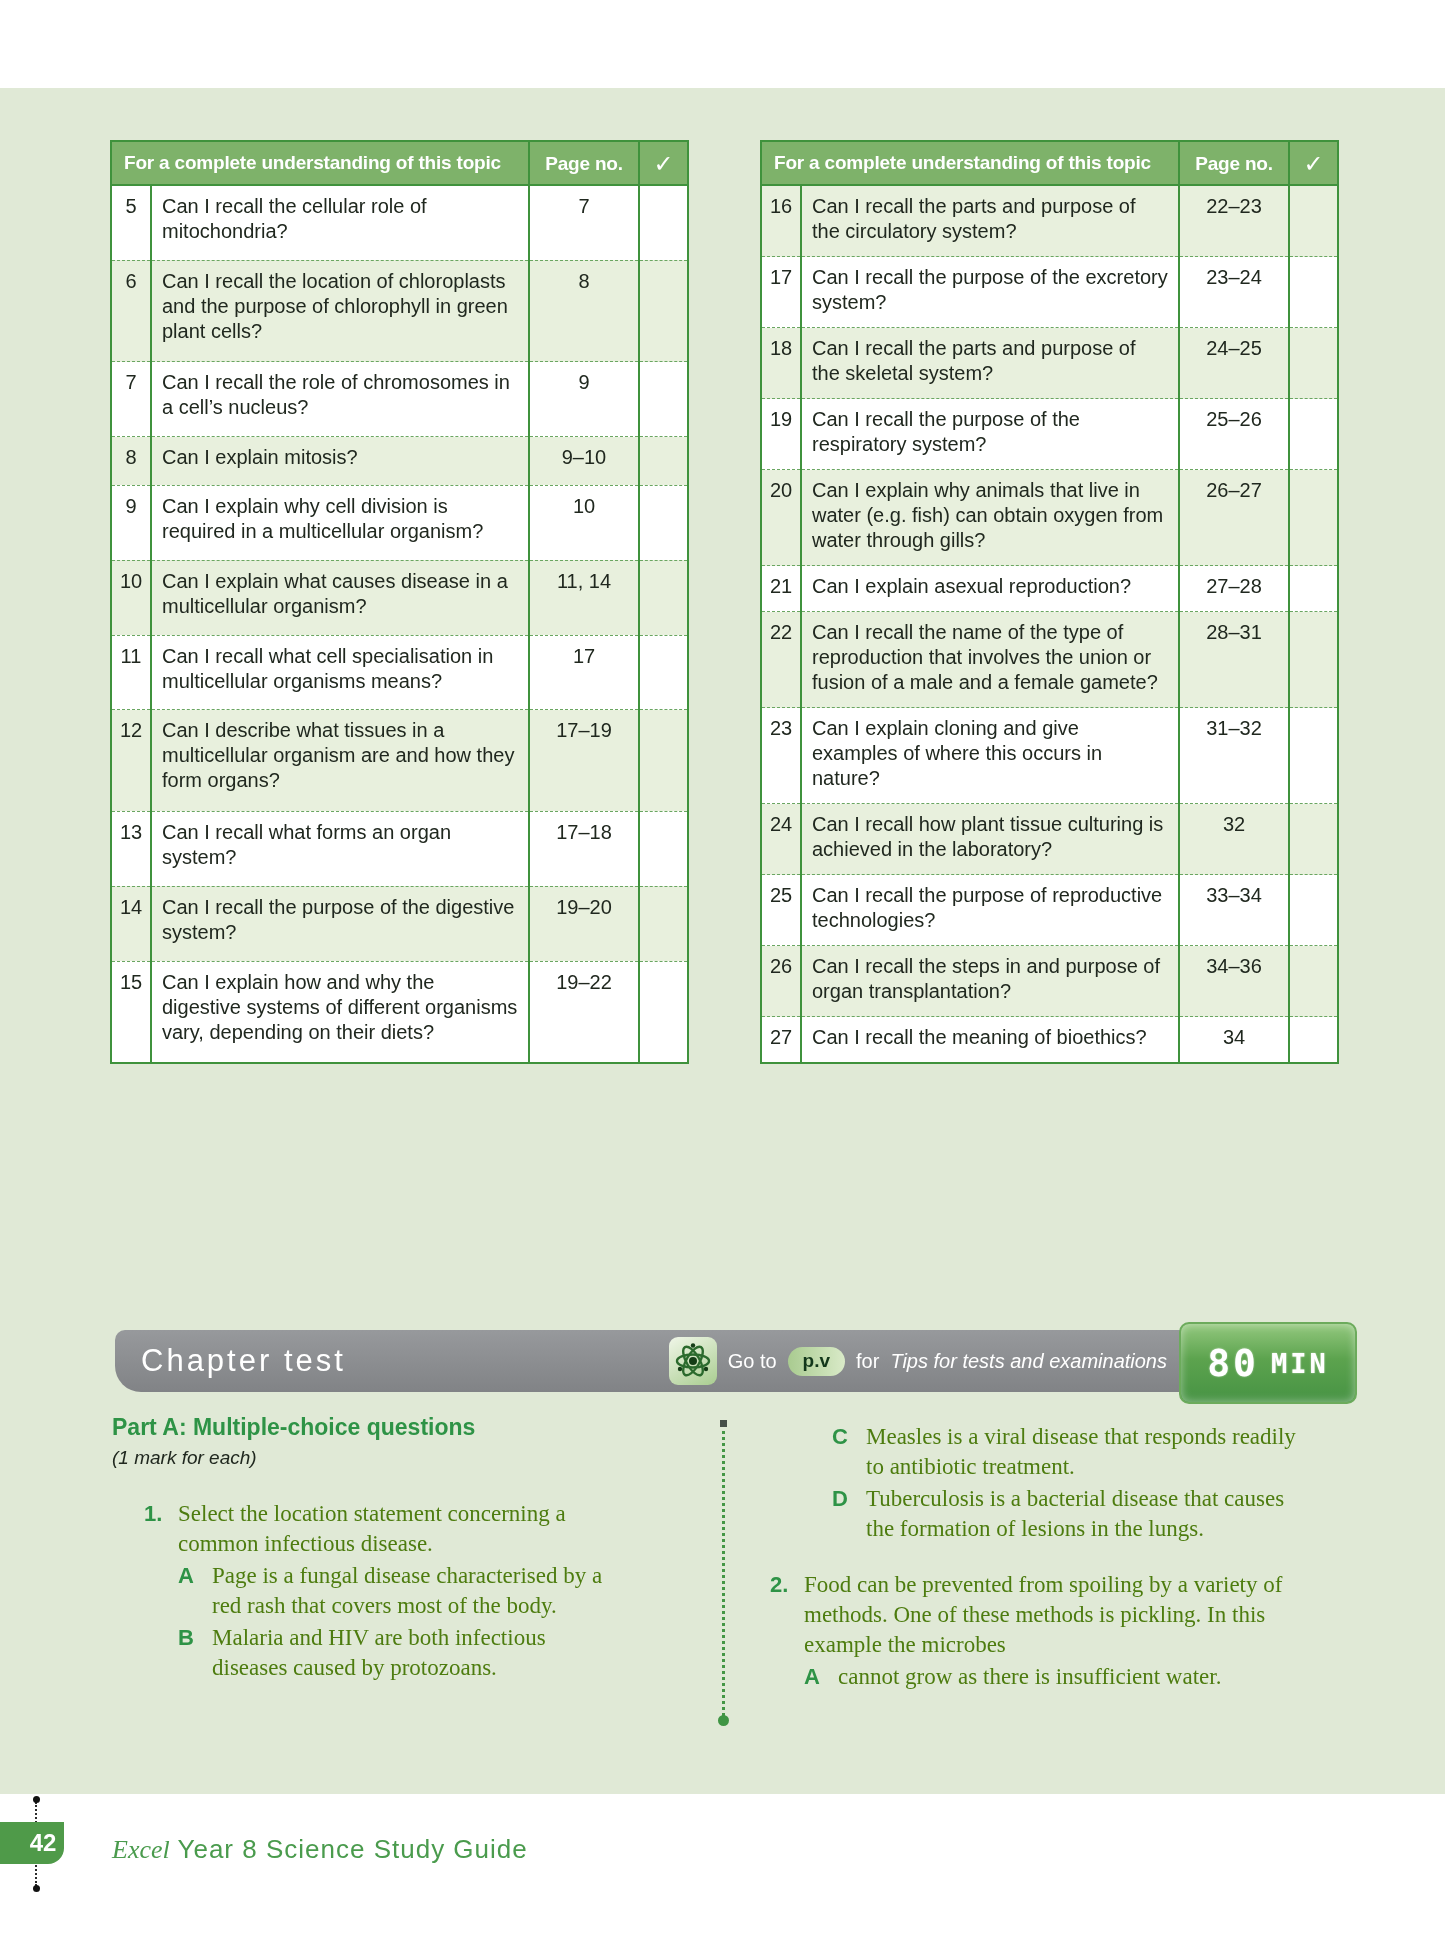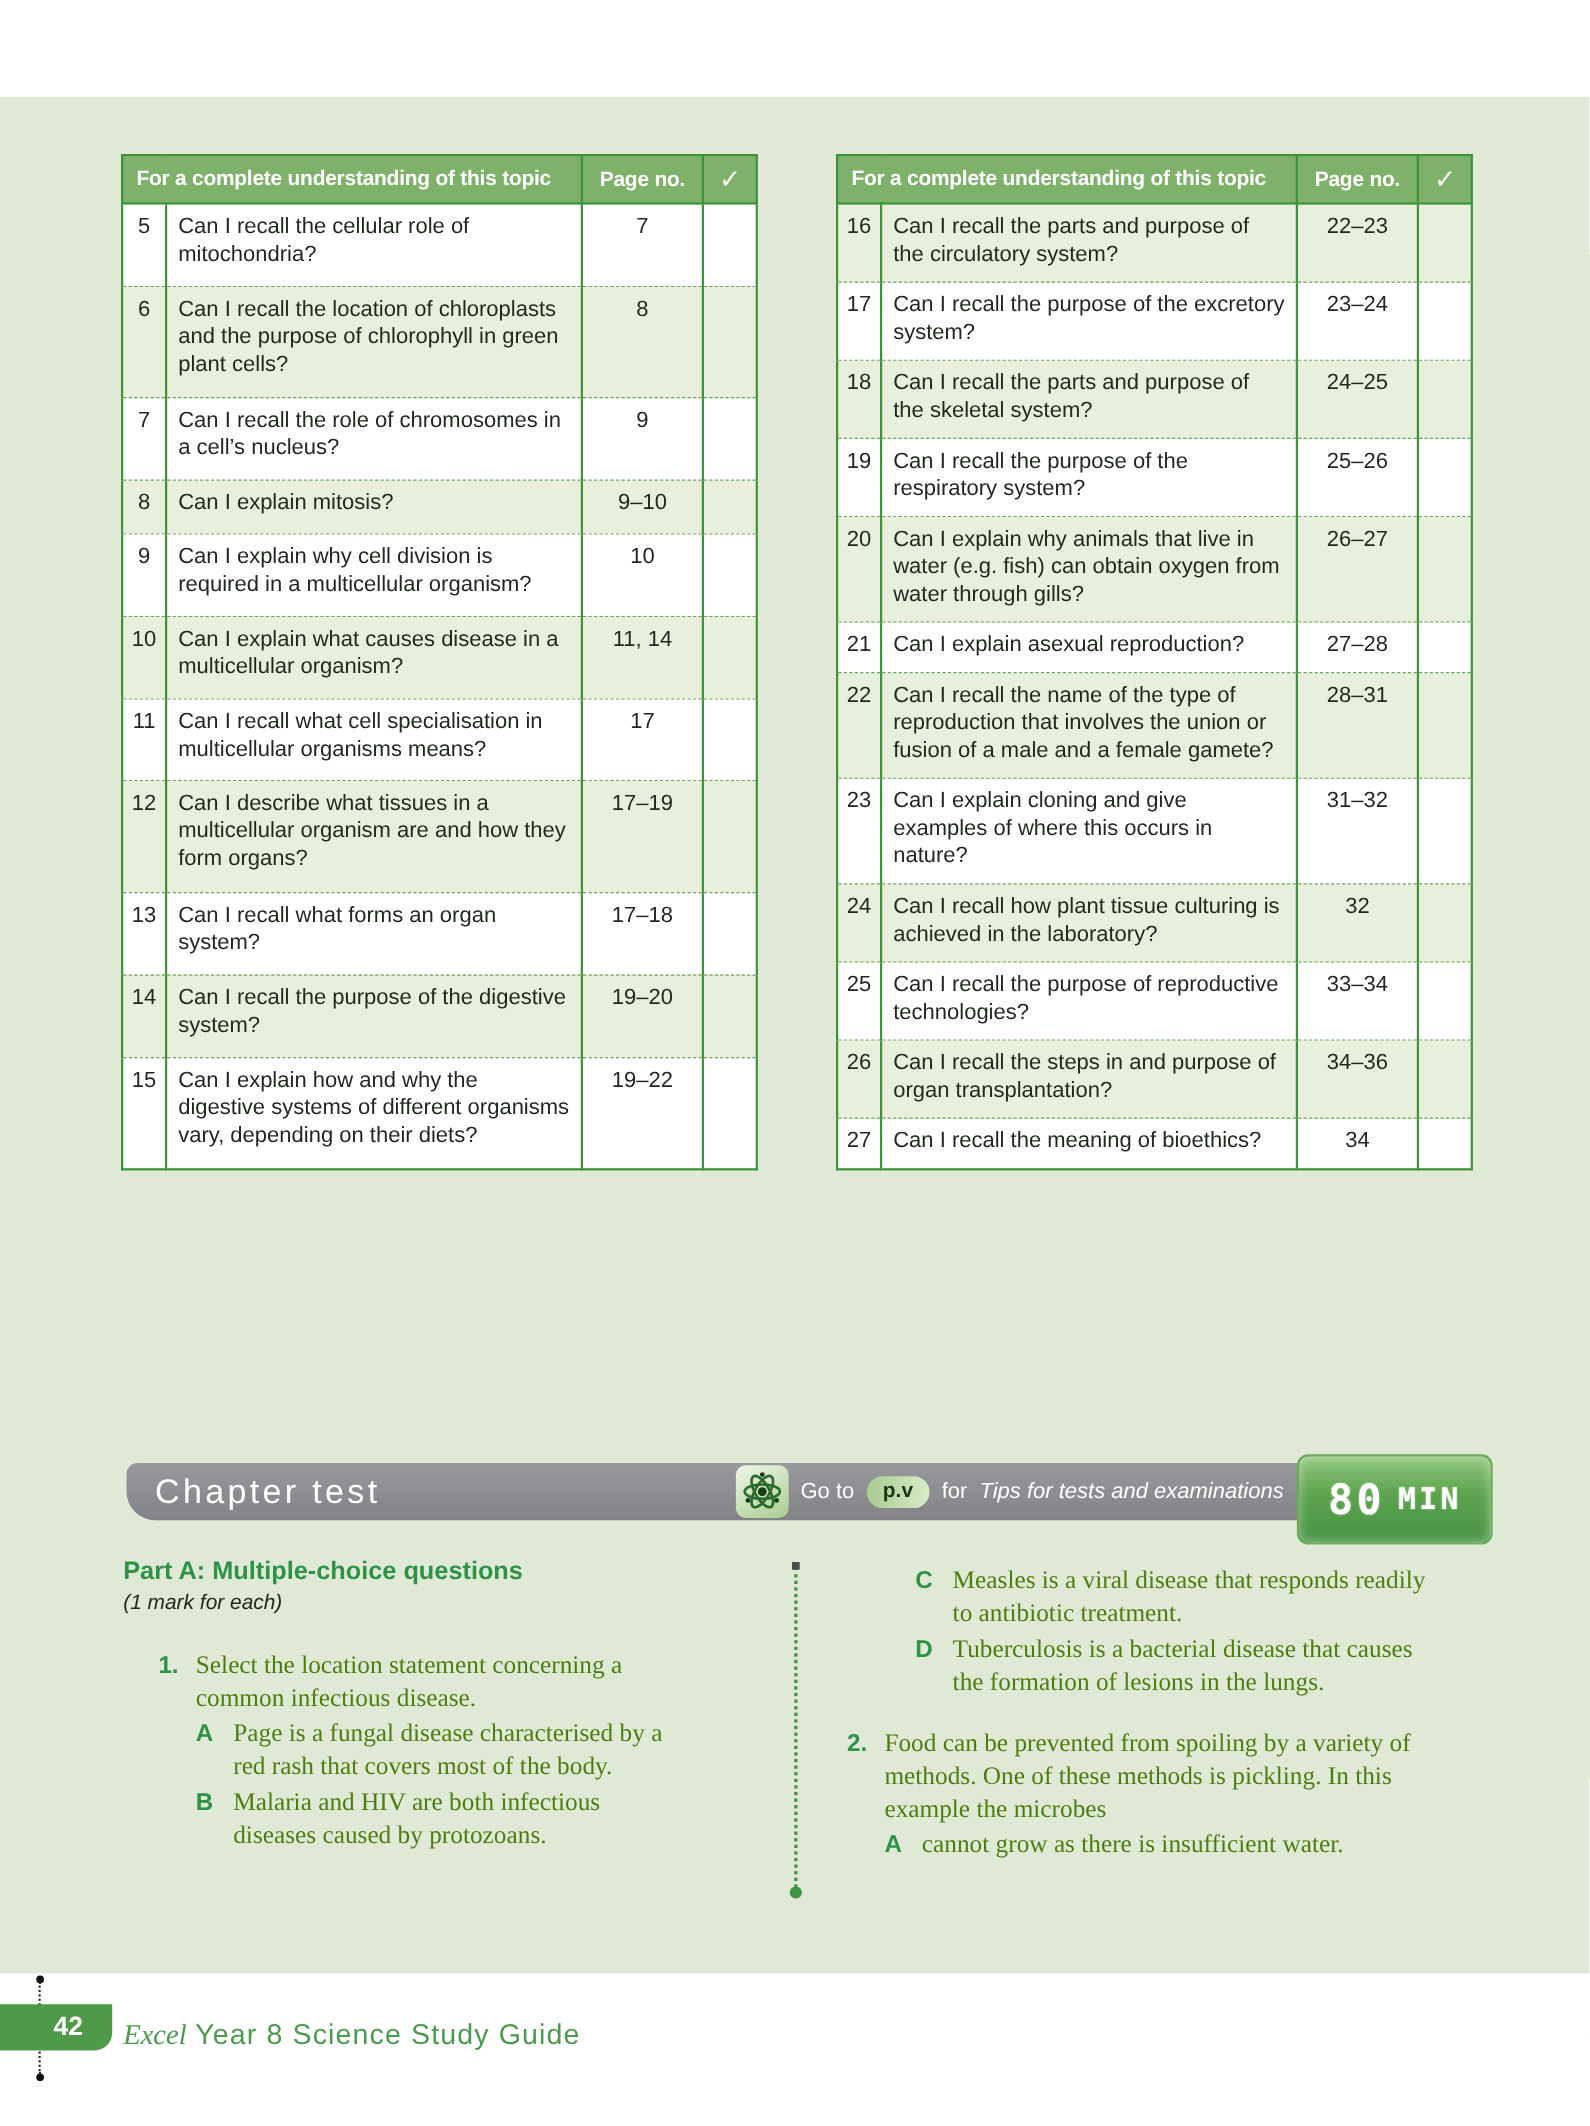--- a/index.html
+++ b/index.html
@@ -29,21 +29,21 @@
     border-left:2px solid #3f923c; border-right:2px solid #3f923c;
     border-top:1px dashed #6aa661; border-bottom:1px dashed #6aa661;
   }
   table.checklist tbody tr:last-child td { border-bottom:2px solid #3f923c; }
   table.checklist tbody tr.shaded td { background:#e8f0dd; }
   table.checklist td.num { text-align:center; padding-left:2px; padding-right:2px; }
   table.checklist td.pages { text-align:center; padding-left:2px; padding-right:2px; }
 
   
   .banner {
-    position:absolute; left:115px; top:1330px; width:1240px; height:52px;
+    position:absolute; left:115px; top:1330px; width:1240px; height:62px;
     background:linear-gradient(#97999c, #818386);
     border-radius:10px 16px 16px 26px;
   }
   .banner-title {
     position:absolute; left:26px; top:50%; transform:translateY(-50%);
     color:#ffffff; font-size:31px; letter-spacing:3px;
   }
   .banner-goto { position:absolute; right:188px; top:50%; transform:translateY(-50%);
     display:flex; align-items:center; gap:11px; }
   .atom-tile {
@@ -92,21 +92,21 @@
   .col-divider::before {
     content:""; position:absolute; left:-5px; top:-4px; width:7px; height:7px; background:#474f49;
   }
   .col-divider::after {
     content:""; position:absolute; left:-7px; bottom:-10px; width:11px; height:11px;
     border-radius:50%; background:#3f9544;
   }
 
   
   .footer-tab {
-    position:absolute; left:0; top:1822px; width:102px; height:42px;
+    position:absolute; left:0; top:1822px; width:64px; height:42px;
     background:#4f9a49; border-radius:0 0 16px 0;
     display:flex; align-items:center; justify-content:center; padding-left:22px;
     color:#ffffff; font-weight:bold; font-size:24px; box-sizing:border-box;
   }
   .footer-dotline { position:absolute; left:35px; top:1802px; height:84px; width:0; border-left:2px dotted #2c2c2c; }
   .footer-dotline::before, .footer-dotline::after {
     content:""; position:absolute; left:-4px; width:7px; height:7px; border-radius:50%; background:#111111;
   }
   .footer-dotline::before { top:-6px; }
   .footer-dotline::after { bottom:-6px; }

